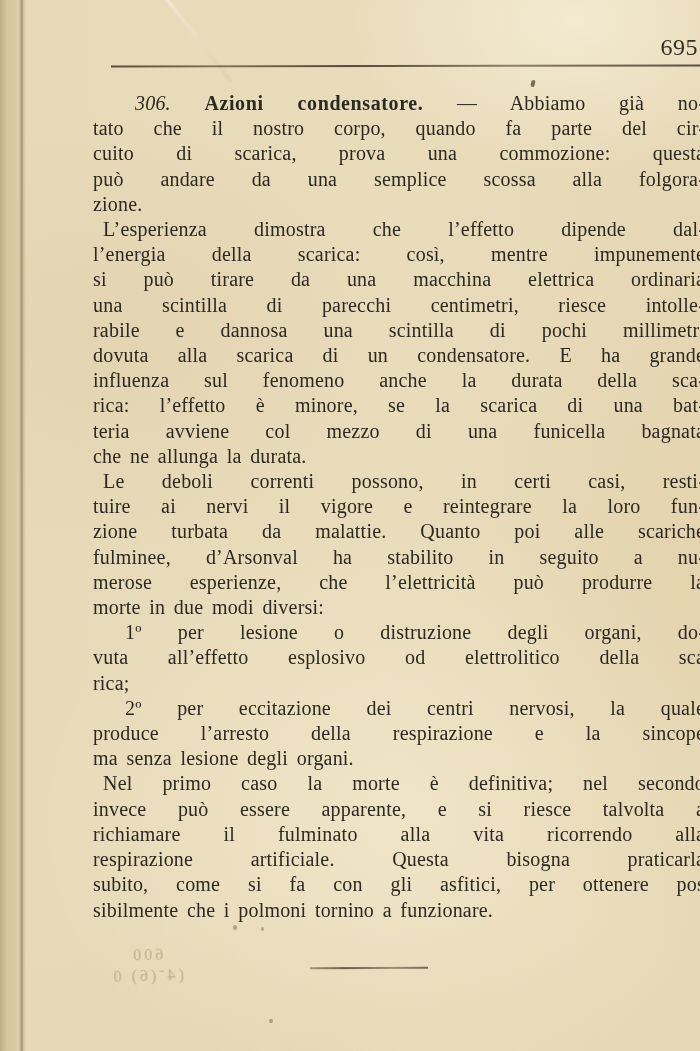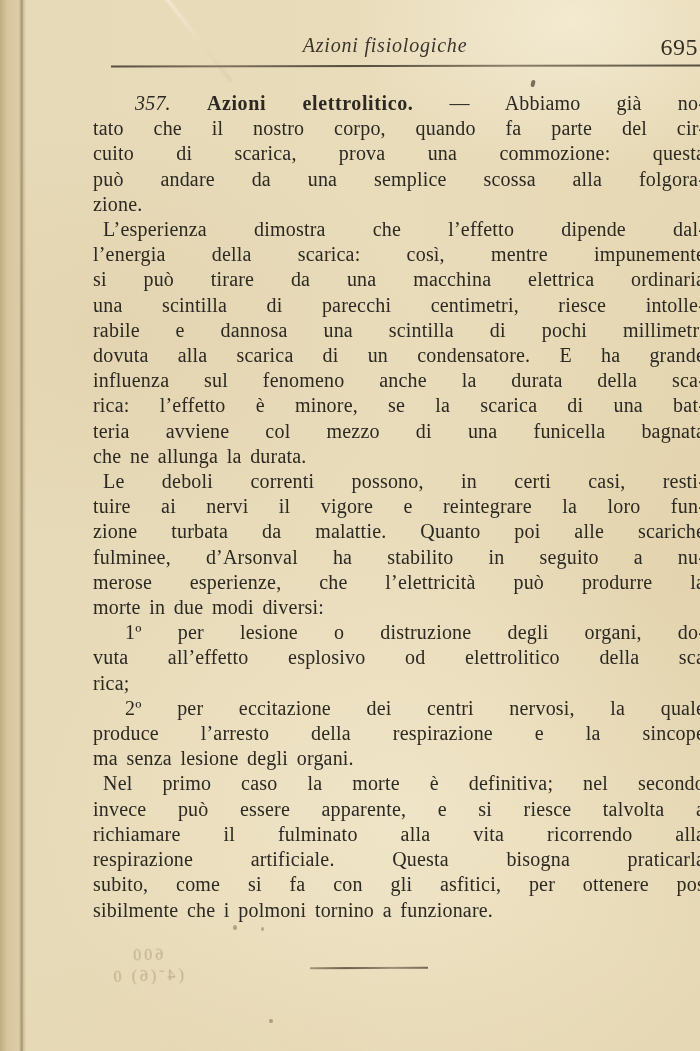--- a/index.html
+++ b/index.html
@@ -89,28 +89,27 @@
 </head>
 <body>
 
 <div class="scan">
 
   <div class="left-underpage"></div>
   <div class="fold-line"></div>
   <div class="crease"></div>
 
   <div class="header-area">
-    <div class="running-title">Azioni fisiologiche</div>
     <div class="page-number">695</div>
   </div>
   <div class="header-rule"></div>
 
   <div class="text-block">
       <div class="para">
-        <div class="line" style="text-indent: 42px;"><span class="seg-num">357. </span><span class="seg-bold">Azioni elettrolitico.</span><span> — Abbiamo già no-</span></div>
+        <div class="line" style="text-indent: 42px;"><span class="seg-num">306. </span><span class="seg-bold">Azioni condensatore.</span><span> — Abbiamo già no-</span></div>
         <div class="line">tato che il nostro corpo, quando fa parte del cir-</div>
         <div class="line">cuito di scarica, prova una commozione: questa</div>
         <div class="line">può andare da una semplice scossa alla folgora-</div>
         <div class="line para-end">zione.</div>
       </div>
       <div class="para">
         <div class="line" style="text-indent: 10px;">L’esperienza dimostra che l’effetto dipende dal-</div>
         <div class="line">l’energia della scarica: così, mentre impunemente</div>
         <div class="line">si può tirare da una macchina elettrica ordinaria</div>
         <div class="line">una scintilla di parecchi centimetri, riesce intolle-</div>

